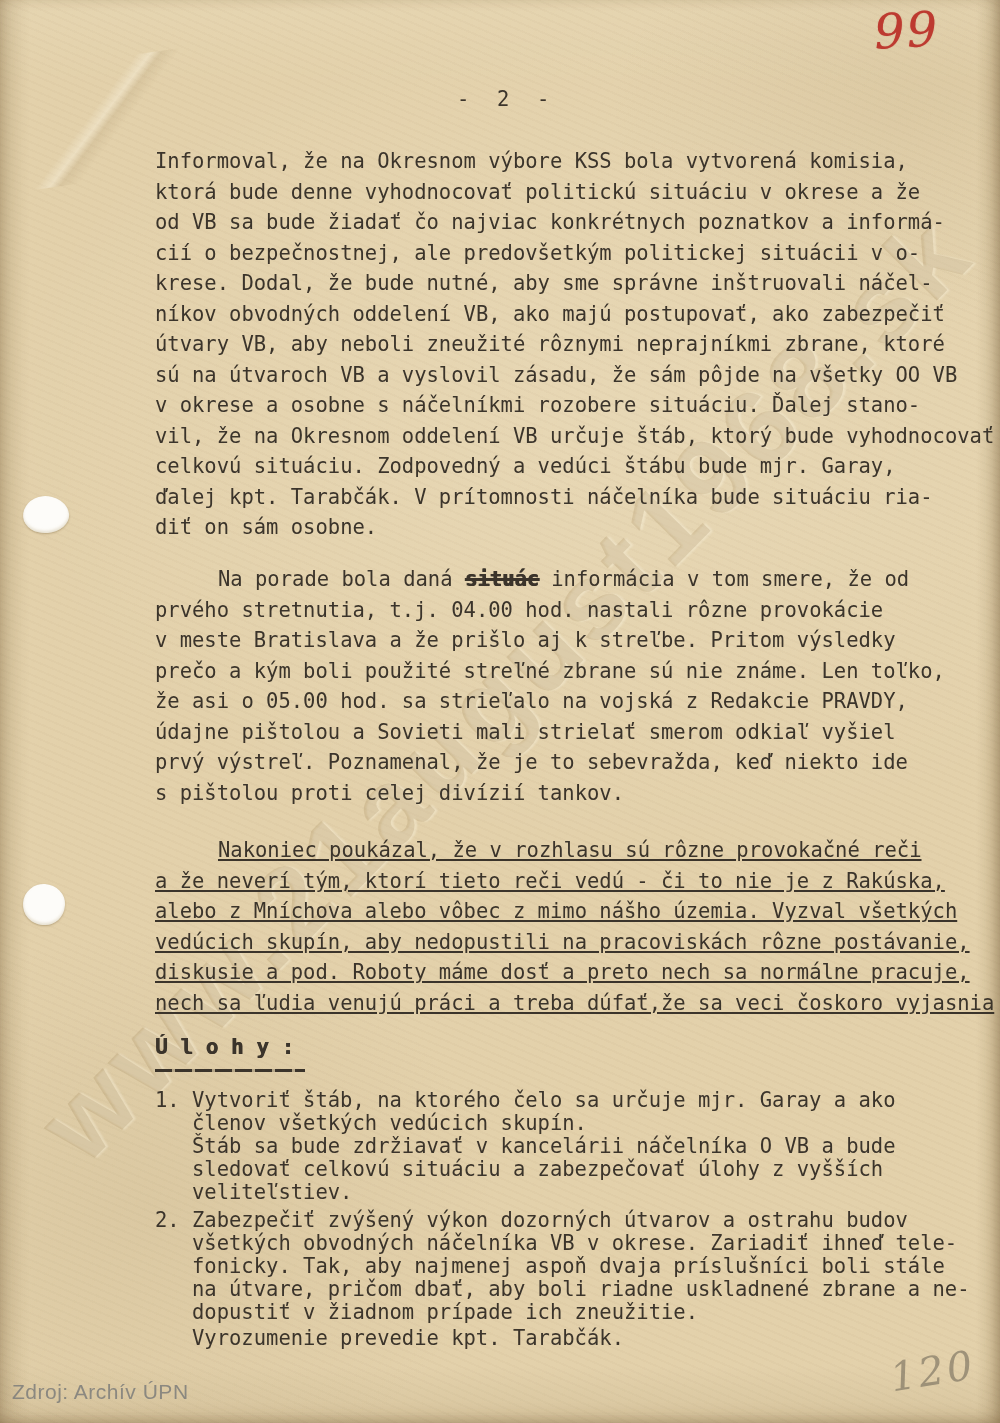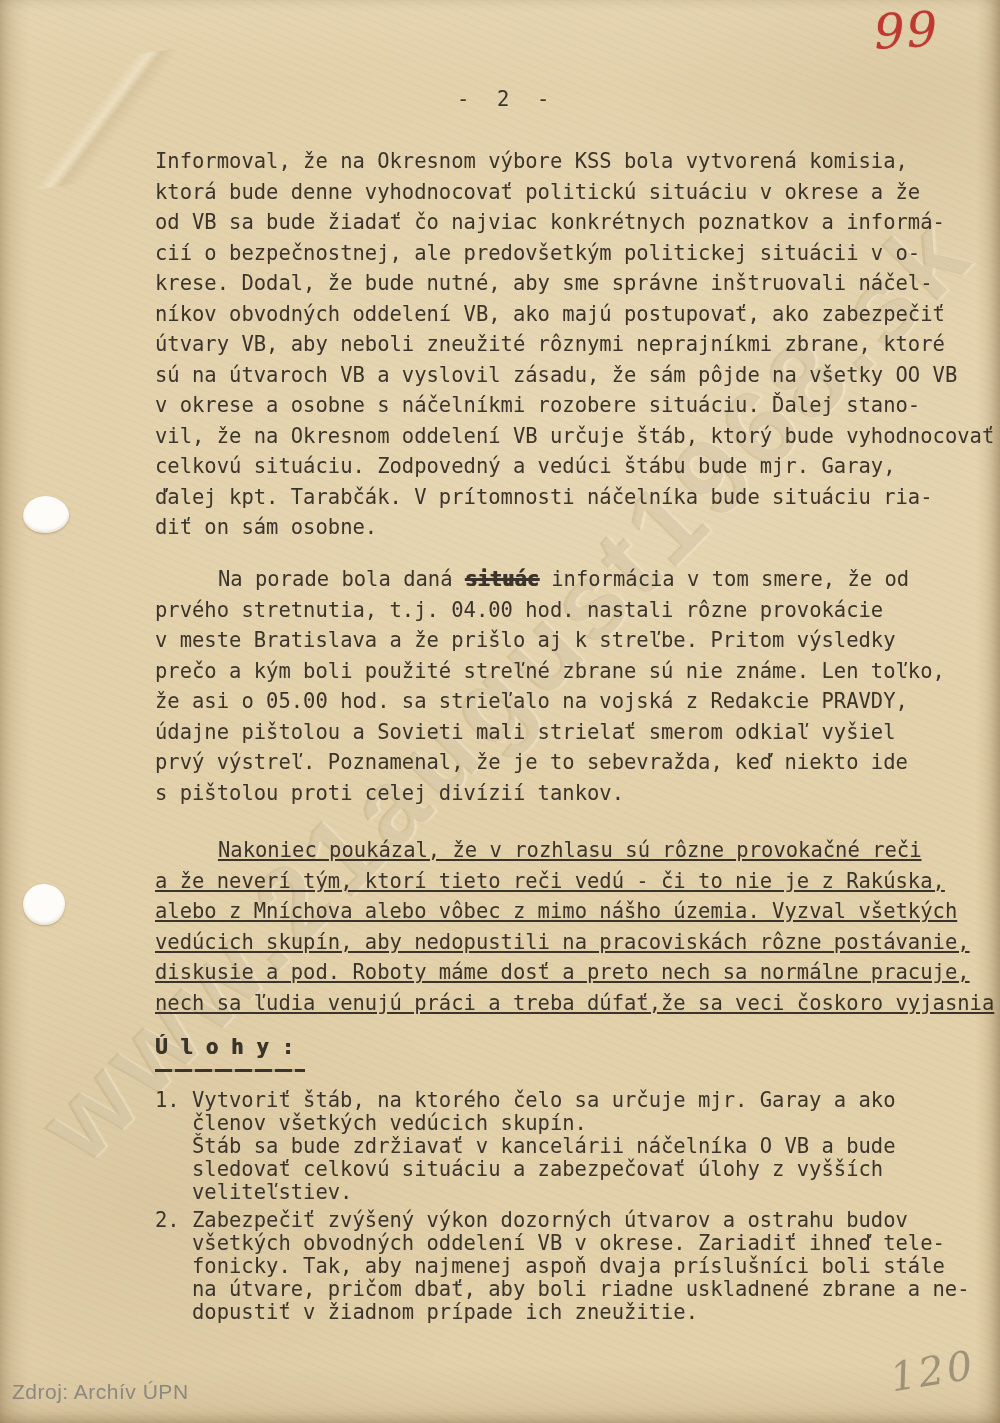--- a/index.html
+++ b/index.html
@@ -126,26 +126,27 @@
     <span class="txt">Vytvoriť štáb, na ktorého čelo sa určuje mjr. Garay a ako
 členov všetkých vedúcich skupín.
 Štáb sa bude zdržiavať v kancelárii náčelníka O VB a bude
 sledovať celkovú situáciu a zabezpečovať úlohy z vyšších
 veliteľstiev.</span>
   </div>
 
   <div class="task" style="left:155px;top:1209px;">
     <span class="num">2.</span>
     <span class="txt">Zabezpečiť zvýšený výkon dozorných útvarov a ostrahu budov
-všetkých obvodných oddelení VB v okrese. Zariadiť ihneď tele-
+všetkých obvodných náčelníka VB v okrese. Zariadiť ihneď tele-
 fonicky. Tak, aby najmenej aspoň dvaja príslušníci boli stále
 na útvare, pričom dbať, aby boli riadne uskladnené zbrane a ne-
 dopustiť v žiadnom prípade ich zneužitie.</span>
   </div>
 
+  <div class="closing">Vyrozumenie prevedie kpt. Tarabčák.</div>
 
   <div class="hole h1"></div>
   <div class="hole h2"></div>
 
   <div class="red-number">99</div>
   <div class="pencil-number">120</div>
 
   <div class="source">Zdroj: Archív ÚPN</div>
 
 </div>

